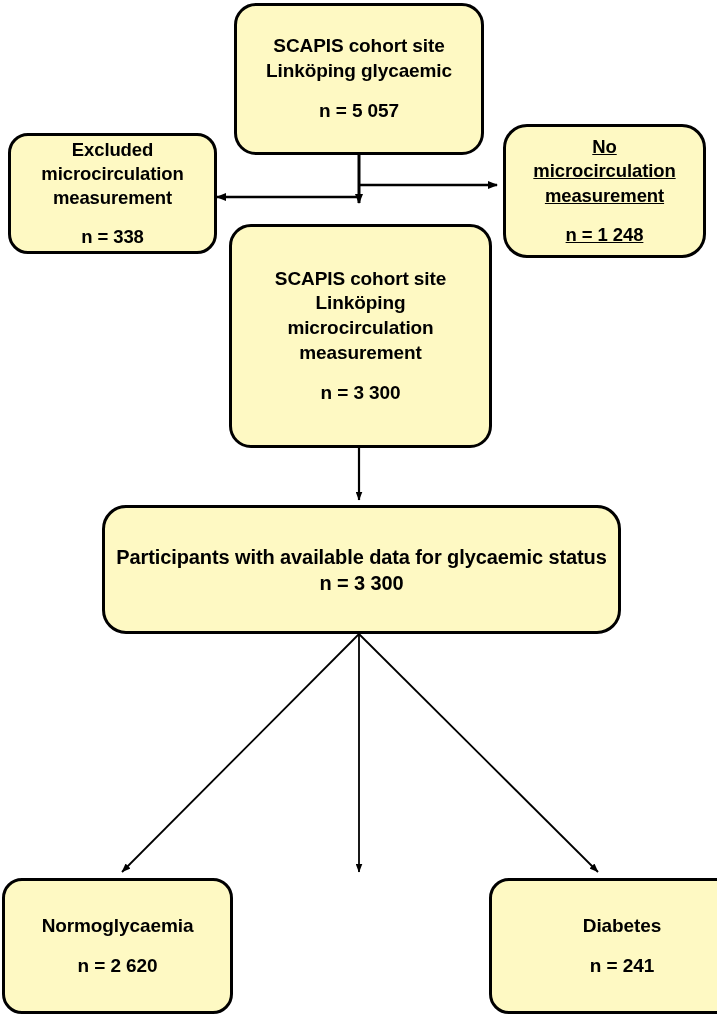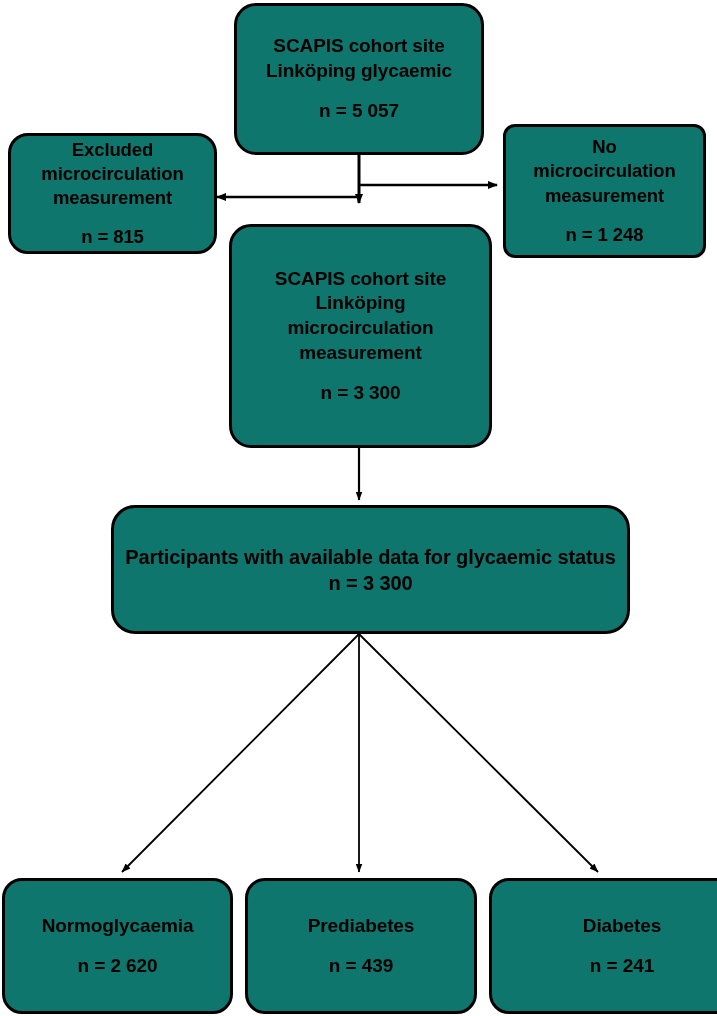--- a/index.html
+++ b/index.html
@@ -22,21 +22,21 @@
     position: absolute;
     left: 0;
     top: 0;
     width: 717px;
     height: 1016px;
     pointer-events: none;
   }
   .node {
     position: absolute;
     box-sizing: border-box;
-    background: #0f766e;
+    background: #fef9c3;
     border: 3px solid #000000;
     border-radius: 22px;
     display: flex;
     flex-direction: column;
     align-items: center;
     justify-content: center;
     text-align: center;
     z-index: 2;
   }
   .node .line {
@@ -53,27 +53,28 @@
   
   #node-top {
     left: 234px; top: 3px; width: 250px; height: 152px;
   }
   #node-excluded {
     left: 8px; top: 133px; width: 209px; height: 121px;
     border-radius: 20px;
   }
   #node-no-measurement {
     left: 503px; top: 124px; width: 203px; height: 134px;
-    border-radius: 12px;
+    border-radius: 24px;
+    text-decoration: underline;
   }
   #node-participants-micro {
     left: 229px; top: 224px; width: 263px; height: 224px;
   }
   #node-glycaemic {
-    left: 111px; top: 505px; width: 519px; height: 129px;
+    left: 102px; top: 505px; width: 519px; height: 129px;
     border-radius: 24px;
   }
   #node-normo {
     left: 2px; top: 878px; width: 231px; height: 136px;
     border-radius: 20px;
   }
   #node-prediabetes {
     left: 245px; top: 878px; width: 232px; height: 136px;
     border-radius: 20px;
   }
@@ -122,21 +123,21 @@
   <div class="node" id="node-top">
     <span class="line">SCAPIS cohort site</span>
     <span class="line">Linköping glycaemic</span>
     <span class="line gap-above">n = 5 057</span>
   </div>
 
   <div class="node" id="node-excluded">
     <span class="line">Excluded</span>
     <span class="line">microcirculation</span>
     <span class="line">measurement</span>
-    <span class="line gap-above">n = 815</span>
+    <span class="line gap-above">n = 338</span>
   </div>
 
   <div class="node" id="node-no-measurement">
     <span class="line">No</span>
     <span class="line">microcirculation</span>
     <span class="line">measurement</span>
     <span class="line gap-above">n = 1 248</span>
   </div>
 
   <div class="node" id="node-participants-micro">
@@ -150,23 +151,19 @@
   <div class="node" id="node-glycaemic">
     <span class="line">Participants with available data for glycaemic status</span>
     <span class="line">n = 3 300</span>
   </div>
 
   <div class="node" id="node-normo">
     <span class="line">Normoglycaemia</span>
     <span class="line gap-above">n = 2 620</span>
   </div>
 
-  <div class="node" id="node-prediabetes">
-    <span class="line">Prediabetes</span>
-    <span class="line gap-above">n = 439</span>
-  </div>
 
   <div class="node" id="node-diabetes">
     <span class="line">Diabetes</span>
     <span class="line gap-above">n = 241</span>
   </div>
 
 </div>
 
 </body></html>

